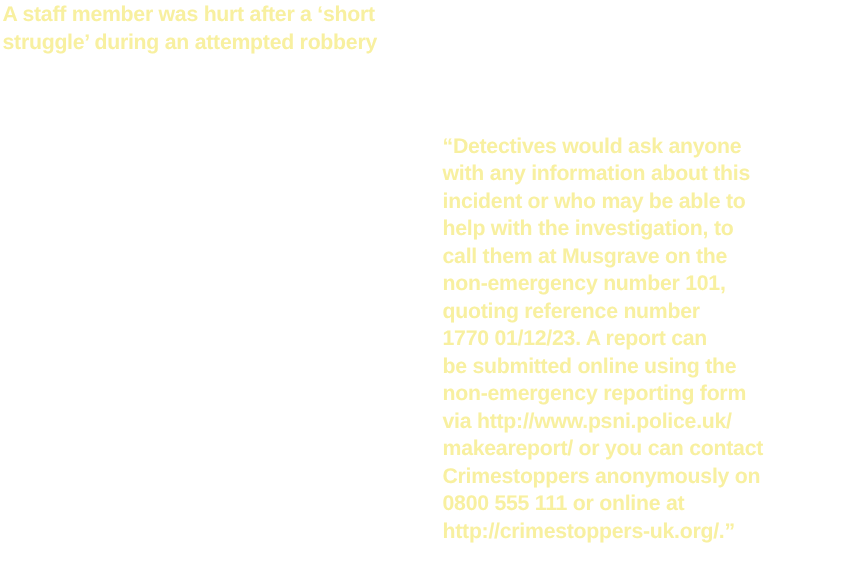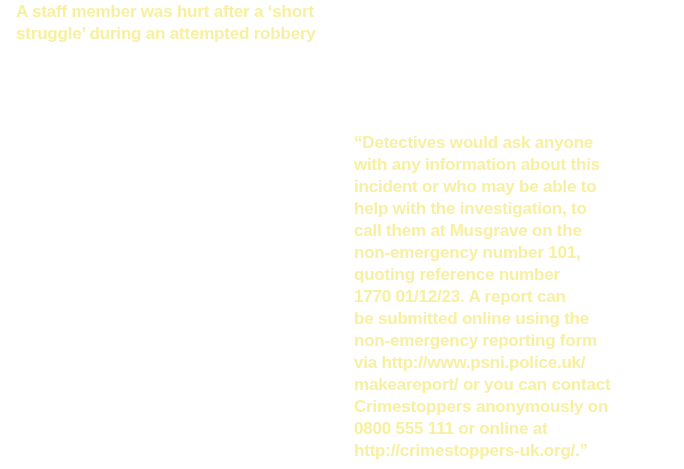--- a/index.html
+++ b/index.html
@@ -11,33 +11,33 @@
   }
   body { background: #ffffff; position: relative; }
   .page {
     position: relative;
     width: 684px;
     height: 469px;
     background: #ffffff;
   }
   .headline {
     position: absolute;
-    left: 16px;
+    left: 2px;
     top: 1px;
     width: 345px;
     font-size: 17px;
     font-weight: 700;
     line-height: 22px;
     letter-spacing: -0.2px;
     white-space: pre-line;
   }
   .quote {
     position: absolute;
     left: 354px;
-    top: 132px;
+    top: 106px;
     width: 330px;
     font-size: 17px;
     font-weight: 700;
     line-height: 22px;
     letter-spacing: -0.2px;
     white-space: pre-line;
   }
 </style>
 </head>
 <body style="background: rgb(255, 255, 255);">

